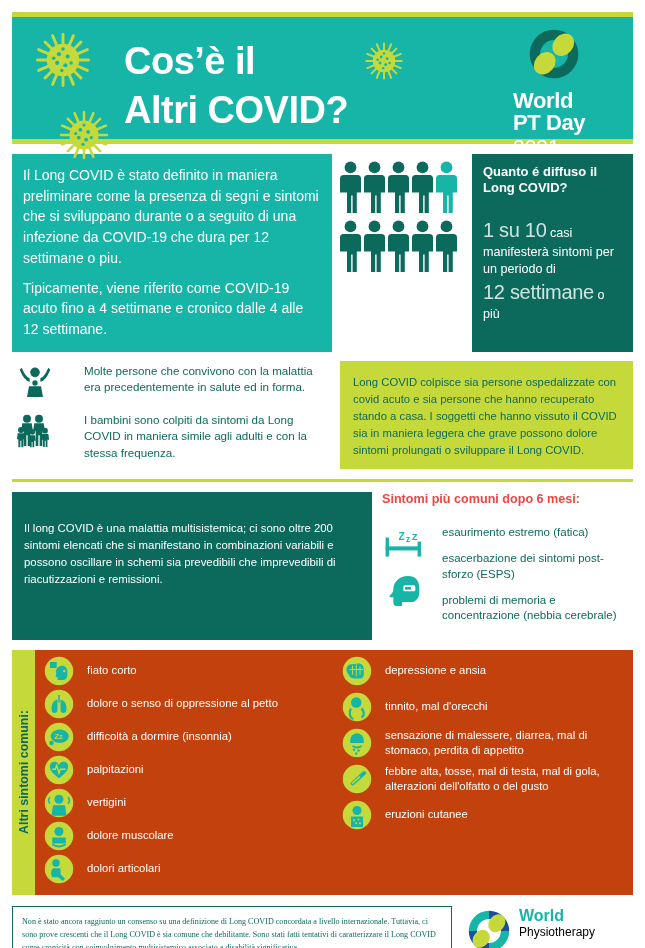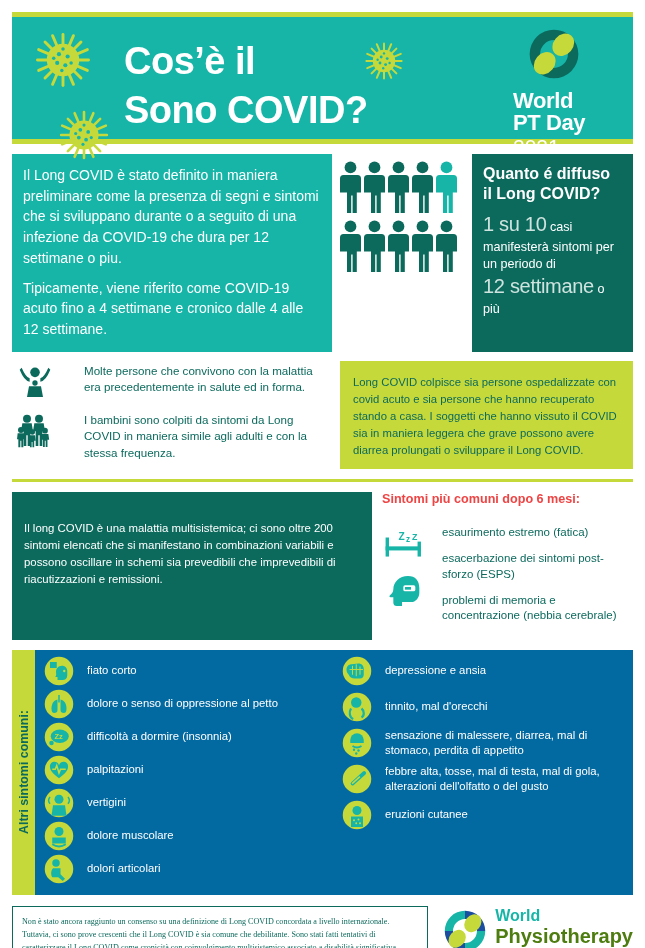--- a/index.html
+++ b/index.html
@@ -78,22 +78,22 @@
     gap: 5px;
   }
   .people-row { display: flex; gap: 3px; }
   .box-dark {
     background: #0c6a5d;
     color: #ffffff;
     padding: 10px 11px;
     flex: 1;
   }
   .box-dark .q {
-    font-size: 16px; font-weight: bold; line-height: 1.25;
-    margin-bottom: 7px;
+    font-size: 13px; font-weight: bold; line-height: 1.25;
+    margin-bottom: 20px;
   }
   .box-dark .line { font-size: 12.6px; line-height: 1.38; }
   .big { font-size: 20px; font-weight: 300; color: #cfe3df; letter-spacing: -0.3px; }
 
   
   .row2 { display: flex; padding: 9px 12px 0 12px; gap: 8px; }
   .facts { width: 320px; }
   .fact { display: flex; align-items: flex-start; gap: 26px; margin-bottom: 9px; }
   .fact .ic { width: 46px; flex: 0 0 46px; display:flex; justify-content:center; }
   .fact .tx {
@@ -141,21 +141,21 @@
     position: absolute;
     left: 50%; top: 50%;
     transform: translate(-50%,-50%) rotate(-90deg);
     white-space: nowrap;
     color: #0c6a5d;
     font-weight: bold;
     font-size: 12.4px;
   }
   .grid {
     flex: 1;
-    background: #0369a1;
+    background: #c2410c;
     display: flex;
     padding: 6px 0 8px 4px;
   }
   .col { flex: 1; }
   .col-left { width: 298px; flex: 0 0 298px; }
   .sitem { display: flex; align-items: center; gap: 8px; margin-bottom: 3px; }
   .sitem .ic { width: 40px; flex: 0 0 40px; display: flex; justify-content:center; }
   .sitem .tx { color: #ffffff; font-size: 11.3px; line-height: 1.3; font-weight: 500; }
   .col-right .sitem { margin-bottom: 6px; }
 
@@ -166,21 +166,21 @@
     padding: 8px 9px;
     color: #0c6a5d;
     font-size: 8.1px;
     line-height: 1.62;
     width: 440px;
     font-family: Liberation Serif, serif;
   }
   .wp-logo { display: flex; align-items: flex-start; gap: 7px; padding-top: 2px; }
   .wp-text-blk { line-height: 1.0; }
   .wp-world { color: #16b5a8; font-weight: bold; font-size: 16px; }
-  .wp-physio { color: #4d7c0f; font-weight: bold; font-size: 20px; margin-top: 2px; }
+  .wp-physio { color: #000000; font-weight: normal; font-size: 12px; margin-top: 2px; }
   .wp-url { color: #16b5a8; font-weight: bold; font-size: 11.5px; margin-top: 6px; }
   .wp-wrap { }
 </style>
 </head>
 <body>
 
 <div class="header-wrap">
   <div class="header">
 
     <div class="virus" style="left:22px; top:14px;">
@@ -280,21 +280,21 @@
           <circle cx="50" cy="31" r="3"></circle>
             <circle cx="64" cy="55" r="3"></circle>
           <circle cx="34" cy="47" r="3"></circle>
             <circle cx="48" cy="68" r="3"></circle>
         </g>
       </svg>
     </div>
 
     <div class="hdr-title">
       <div>Cos’è il</div>
-      <div>Sono COVID?</div>
+      <div>Altri COVID?</div>
     </div>
 
     <div class="wptday-logo">
       <div class="mark">
         <svg width="58" height="58" viewBox="0 0 100 100">
           <g>
             <path d="M50 8 A42 42 0 0 1 92 50 L74 50 A24 24 0 0 0 50 26 Z" fill="#0c6a5d"></path>
             <path d="M92 50 A42 42 0 0 1 50 92 L50 74 A24 24 0 0 0 74 50 Z" fill="#0c6a5d"></path>
             <path d="M50 92 A42 42 0 0 1 8 50 L26 50 A24 24 0 0 0 50 74 Z" fill="#0c6a5d"></path>
             <path d="M8 50 A42 42 0 0 1 50 8 L50 26 A24 24 0 0 0 26 50 Z" fill="#0c6a5d"></path>
@@ -412,21 +412,21 @@
             <circle cx="45" cy="31" r="4.3"></circle>
             <path d="M40 36h10l1.3 8.5h-2.6v11h-2.7V46h-1.3v9.5h-2.7V44.5H39z"></path>
           </g>
         </svg>
       </div>
       <div class="tx">I bambini sono colpiti da sintomi da Long COVID in maniera simile agli adulti e con la stessa frequenza.</div>
     </div>
 
   </div>
 
-  <div class="box-lime">Long COVID colpisce sia persone ospedalizzate con covid acuto e sia persone che hanno recuperato stando a casa. I soggetti che hanno vissuto il COVID sia in maniera leggera che grave possono avere diarrea prolungati o sviluppare il Long COVID.</div>
+  <div class="box-lime">Long COVID colpisce sia persone ospedalizzate con covid acuto e sia persone che hanno recuperato stando a casa. I soggetti che hanno vissuto il COVID sia in maniera leggera che grave possono dolore sintomi prolungati o sviluppare il Long COVID.</div>
 </div>
 
 <div class="divider"></div>
 
 <div class="row3">
   <div class="box-dark2">Il long COVID è una malattia multisistemica; ci sono oltre 200 sintomi elencati che si manifestano in combinazioni variabili e possono oscillare in schemi sia prevedibili che imprevedibili di riacutizzazioni e remissioni.</div>
 
   <div class="sym6">
     <h3>Sintomi più comuni dopo 6 mesi:</h3>
     <div class="sym6-row">

